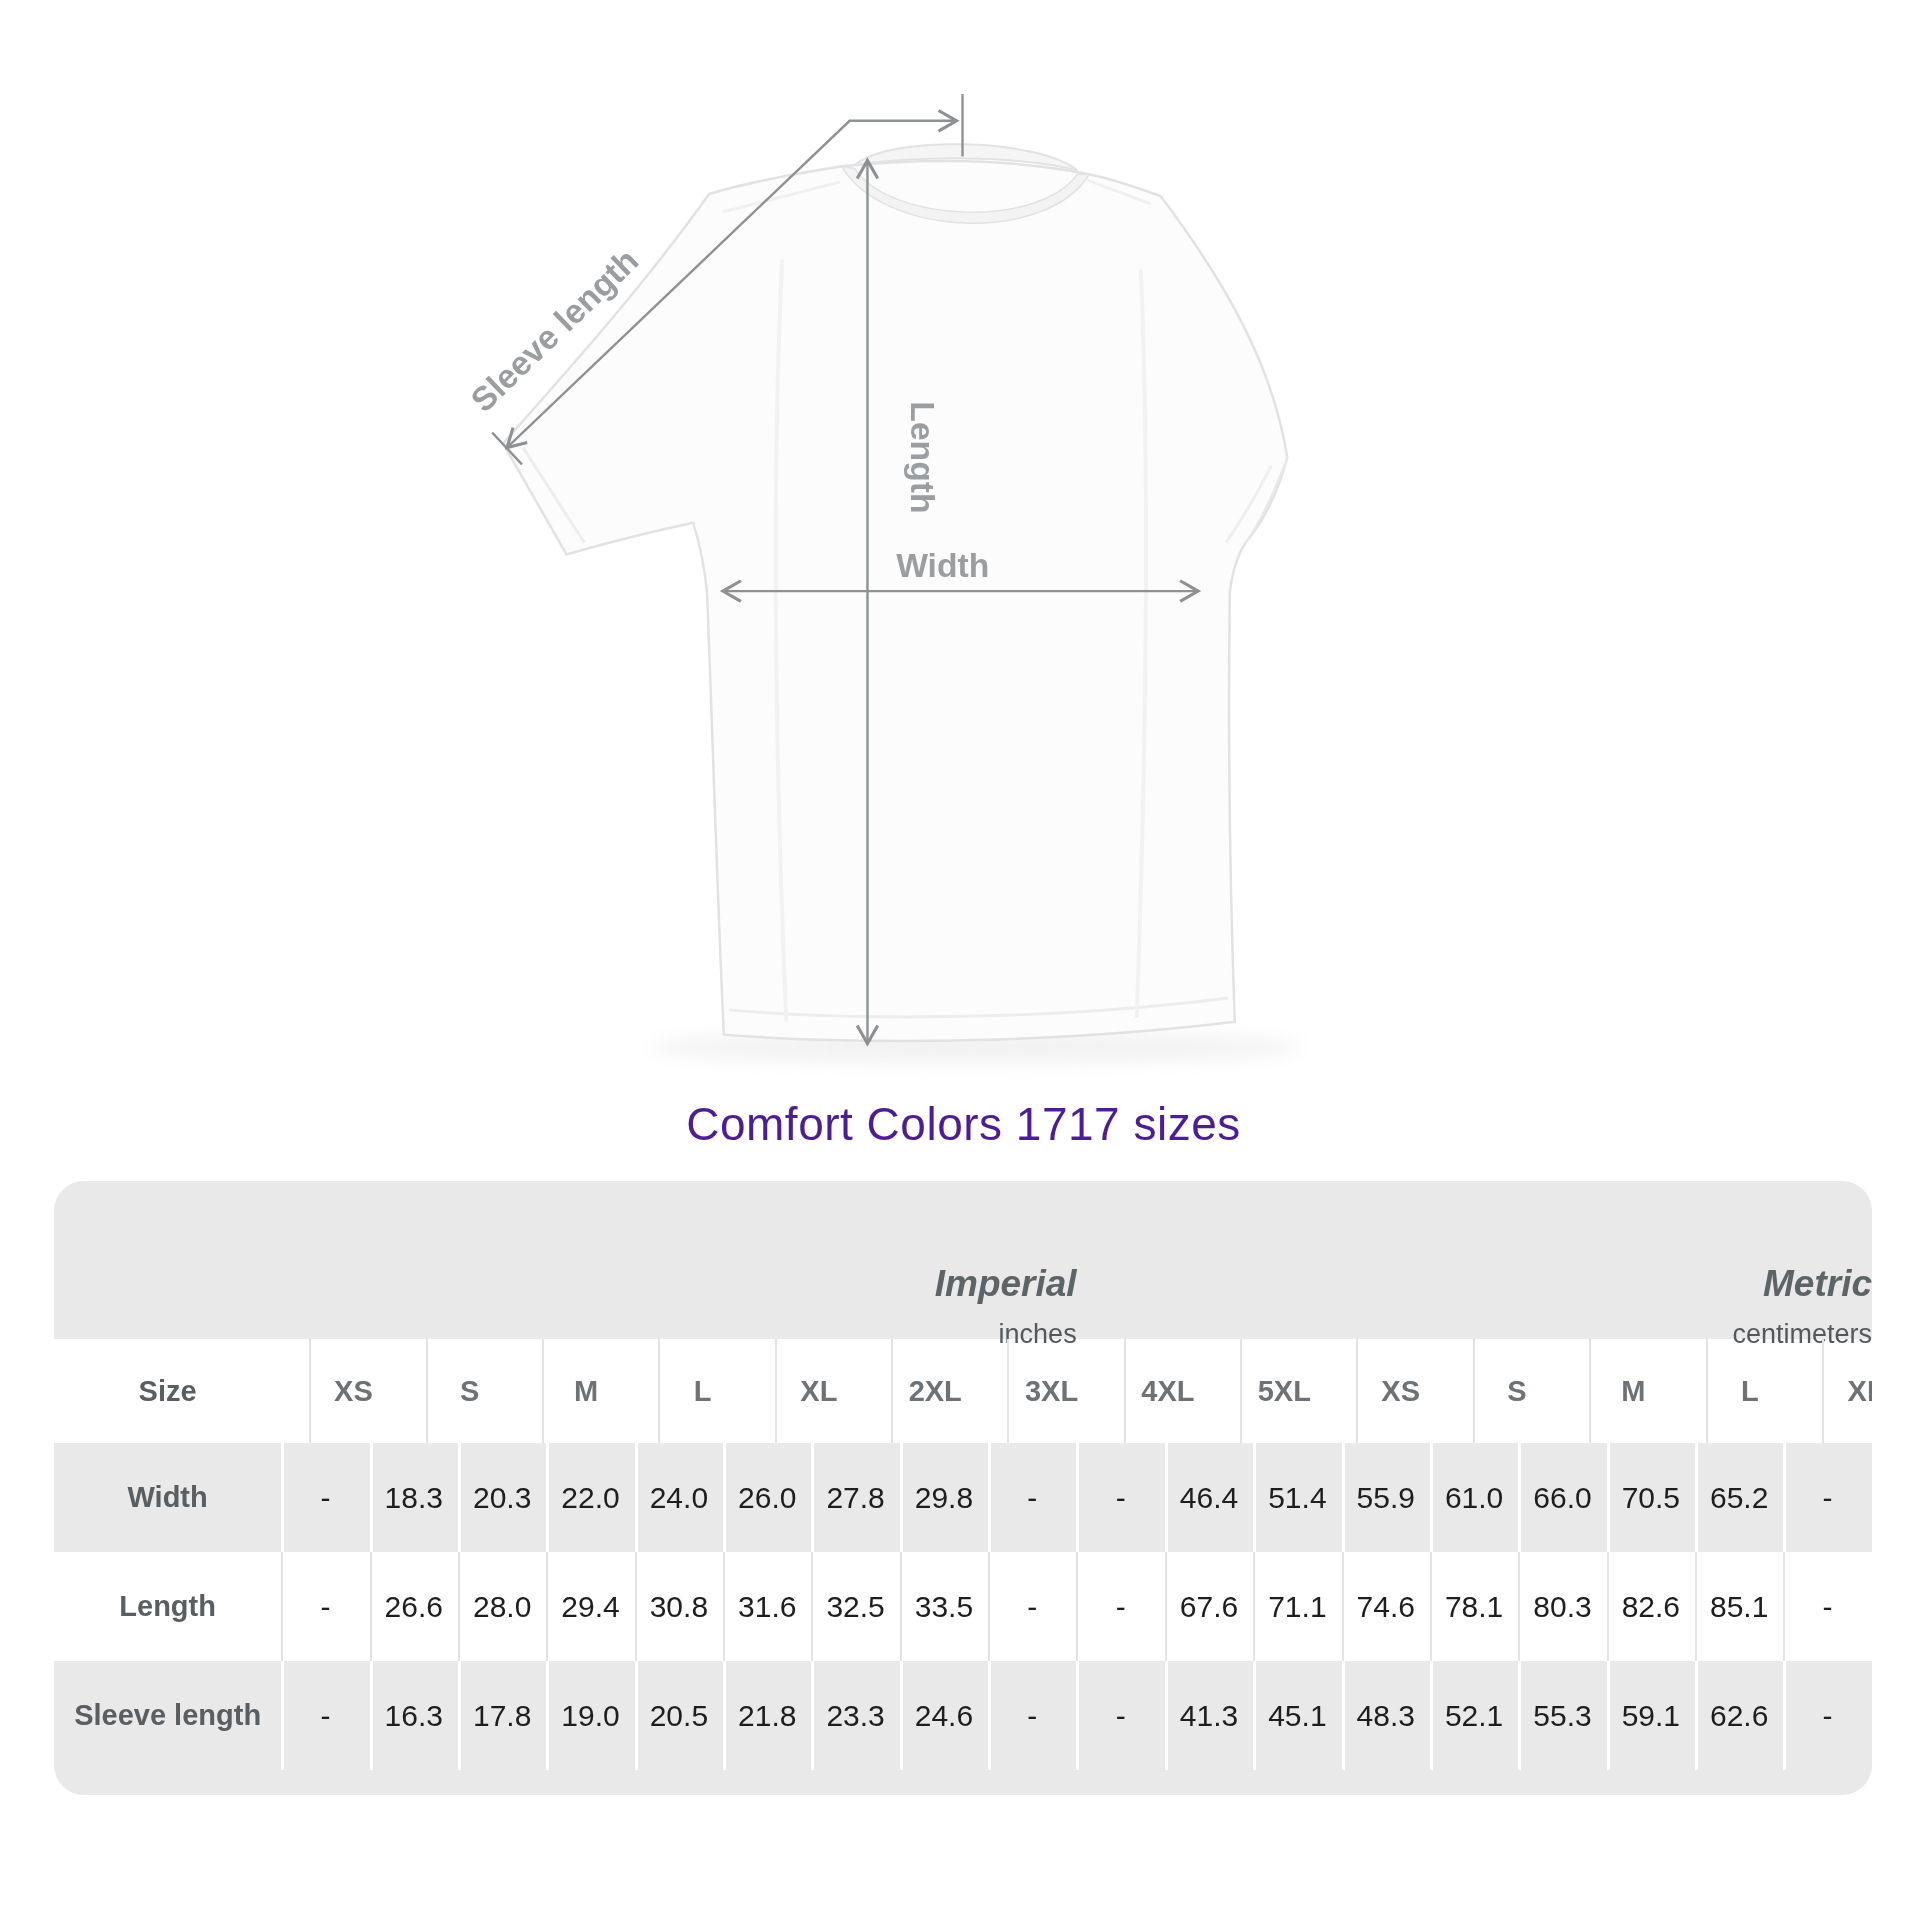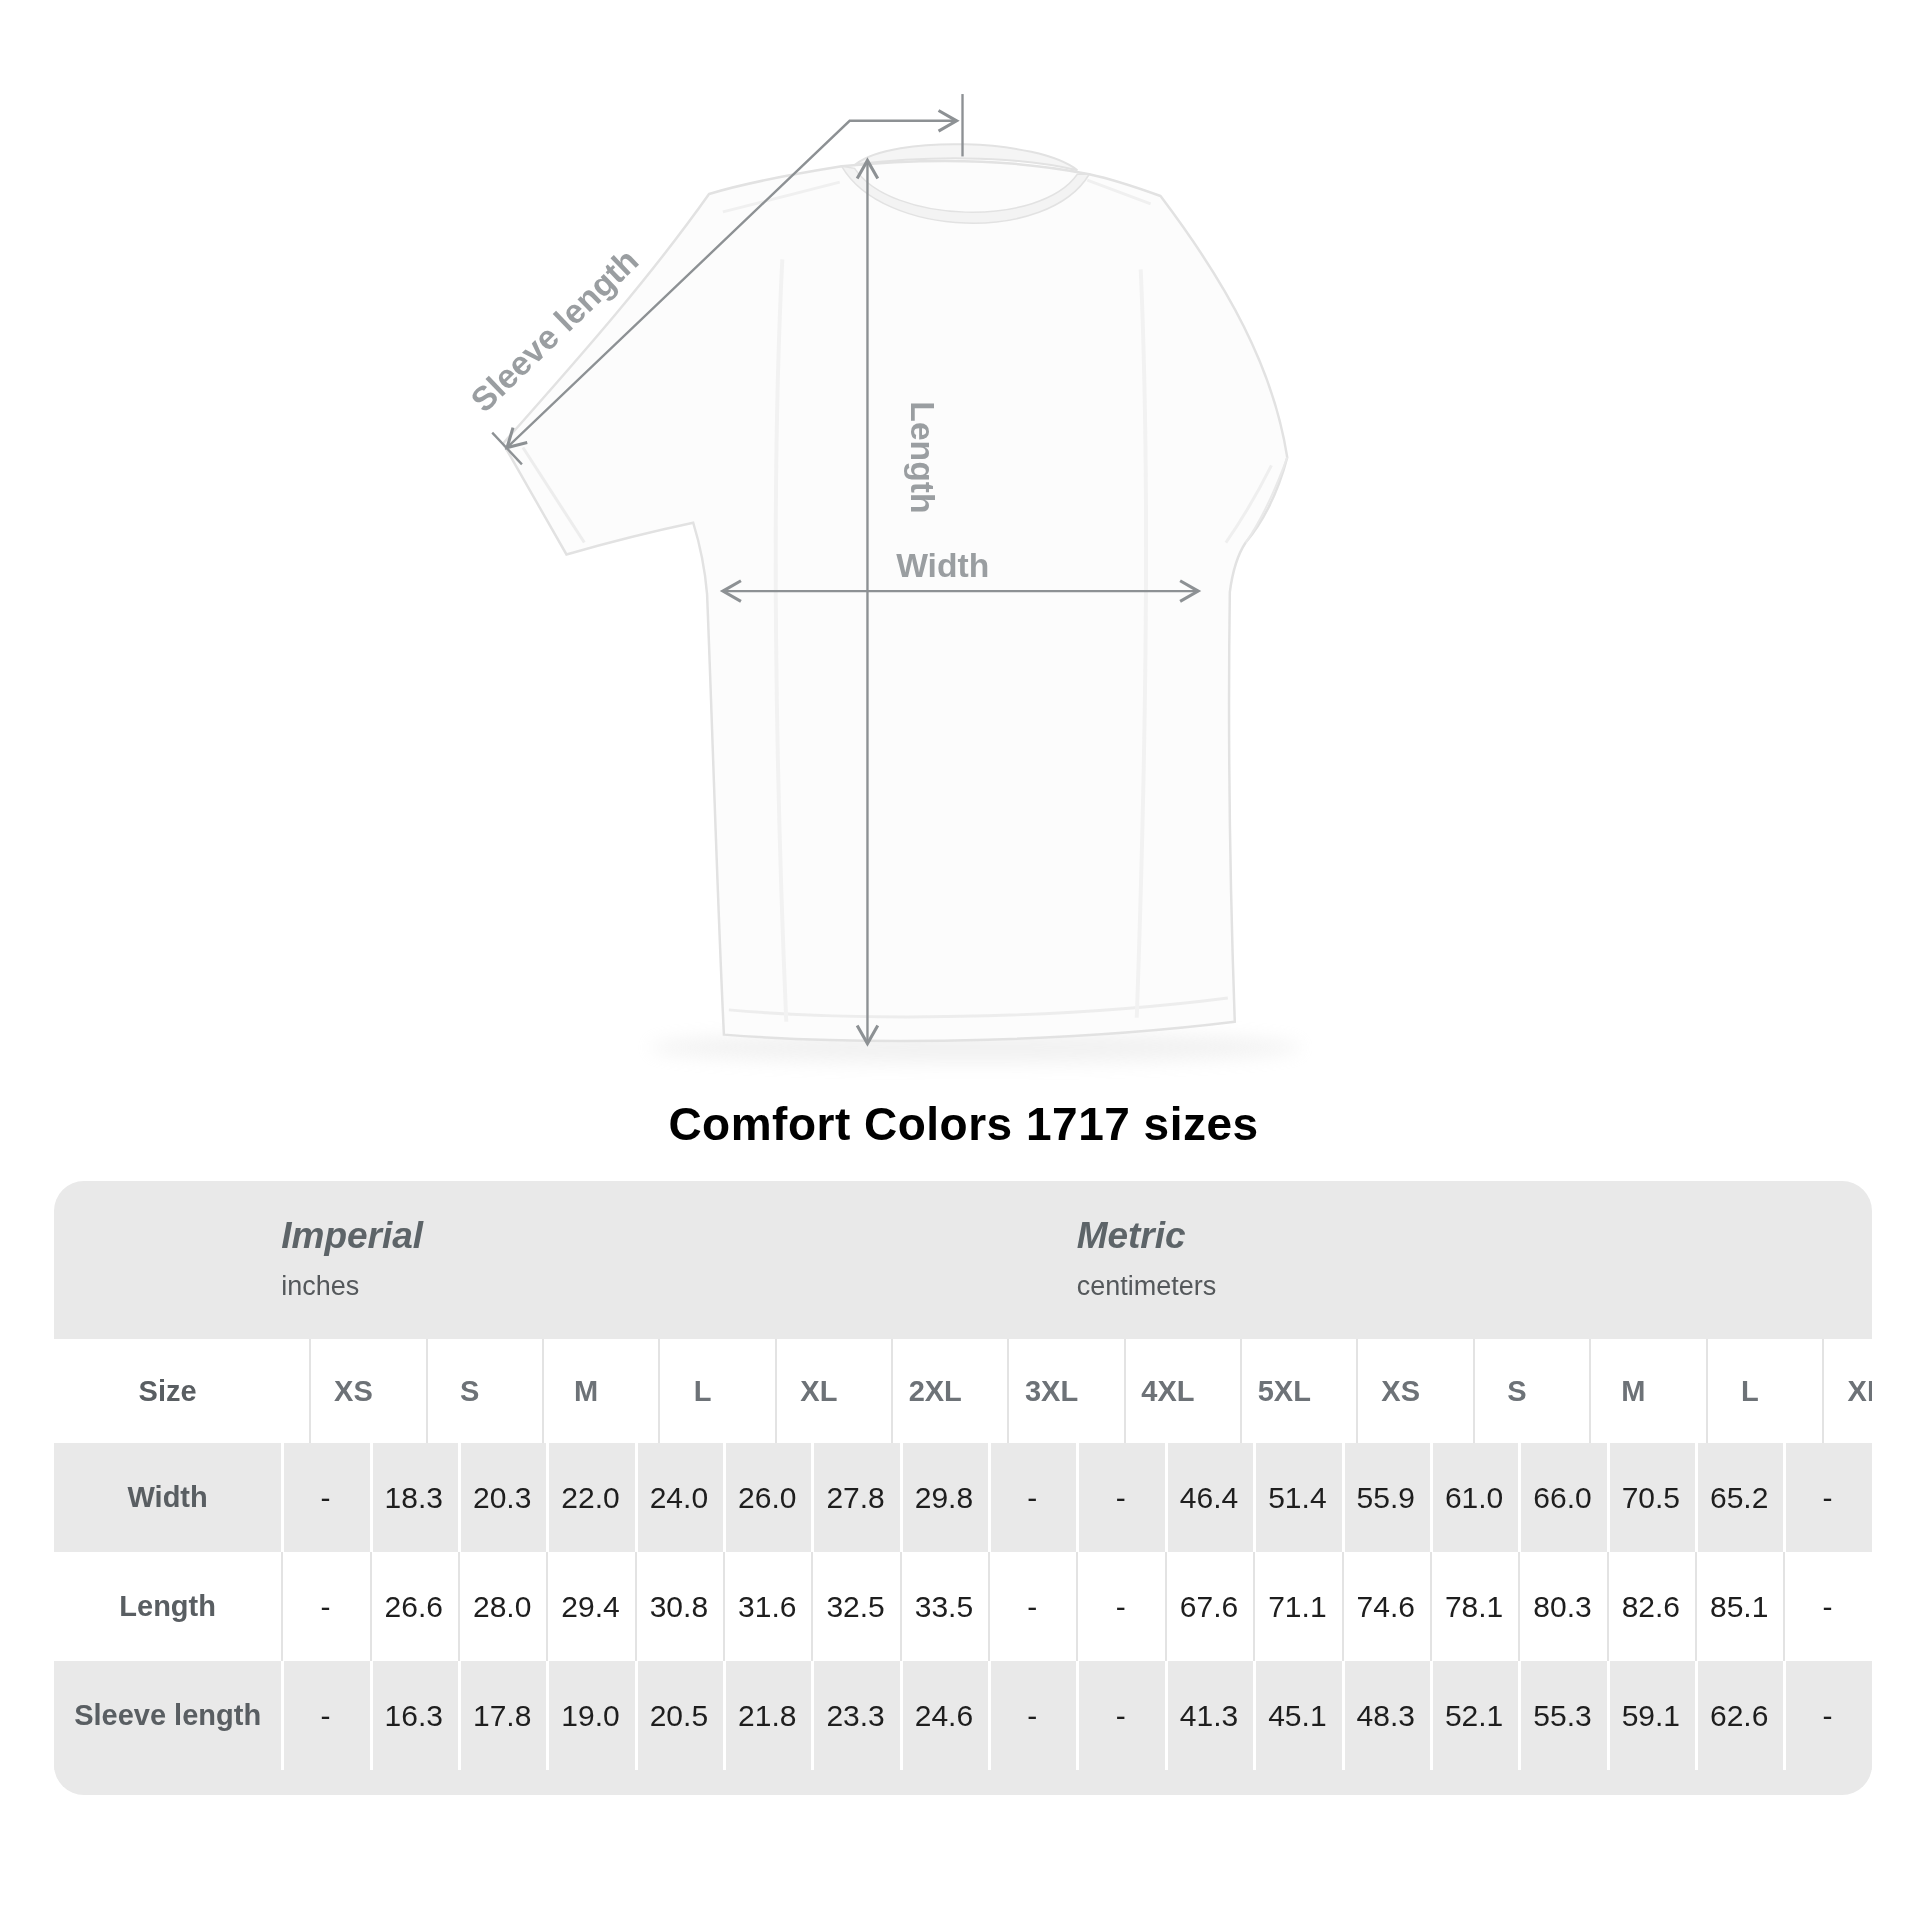--- a/index.html
+++ b/index.html
@@ -5,30 +5,30 @@
   * { margin:0; padding:0; box-sizing:border-box; }
   html,body { width:1927px; height:1927px; background:#ffffff; overflow:hidden;
               font-family:"Liberation Sans","DejaVu Sans",sans-serif; }
 
   
   .diagram { position:relative; width:1927px; height:1097px; }
   .diagram svg { position:absolute; top:0; left:0; }
 
   
   .heading { text-align:center; }
-  .title { font-size:46px; font-weight:700; color:#000000; letter-spacing:0.5px; }
+  .title { font-size:46px; font-weight:400; color:#4c1d95; letter-spacing:0.5px; }
   .subtitle { margin-top:18px; font-size:28px; font-style:italic; color:#4e4e4e; }
 
   
   .table-card { margin:30px 54px 0 54px; width:1818px; background:#e9e9e9;
                 border-radius:30px; padding-bottom:25px; overflow:hidden; }
 
   .units-row { display:flex; height:158px; padding-top:34px; }
   .units-spacer { flex:0 0 12.5%; }
-  .unit-group { flex:0 0 43.75%; text-align:left; }
+  .unit-group { flex:0 0 43.75%; text-align:right;margin-top:48px; }
   .unit-name { font-size:37px; font-weight:700; font-style:italic; color:#5d6468; }
   .unit-sub  { margin-top:14px; font-size:27px; color:#54585b; }
 
   .trow { display:flex; width:100%; }
   .trow.thead { height:104px; background:#ffffff;gap:28px; }
   .trow.r-white { height:109px; background:#ffffff; }
   .trow.r-gray  { height:109px; background:#e9e9e9; }
 
   .cell { flex:0 0 4.8611%; display:flex; align-items:center; justify-content:center; }
   .cell.lbl { flex:0 0 12.5%; font-size:29px; font-weight:700; color:#595e62; }

